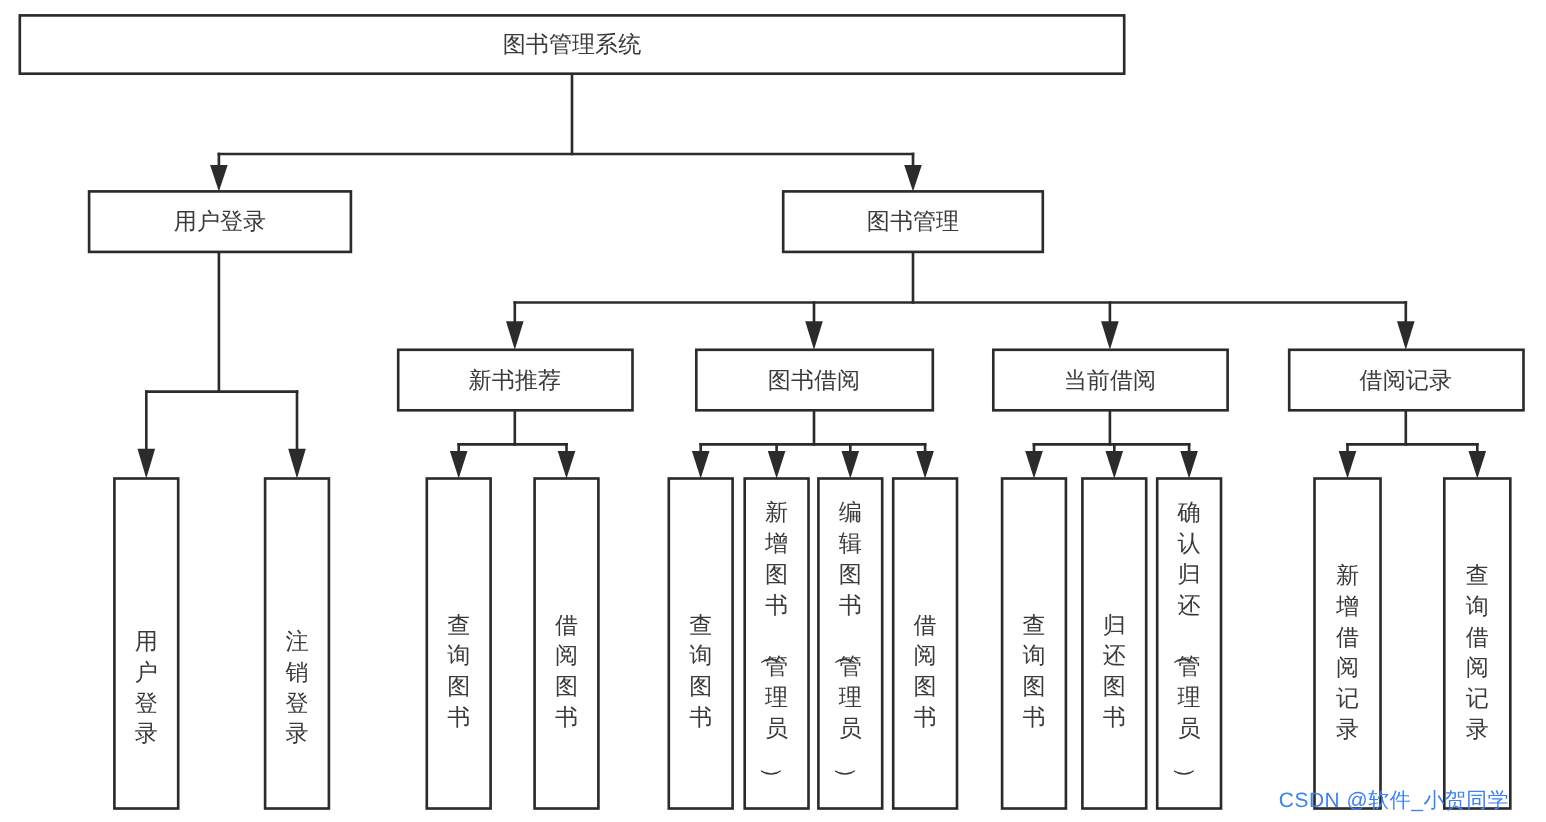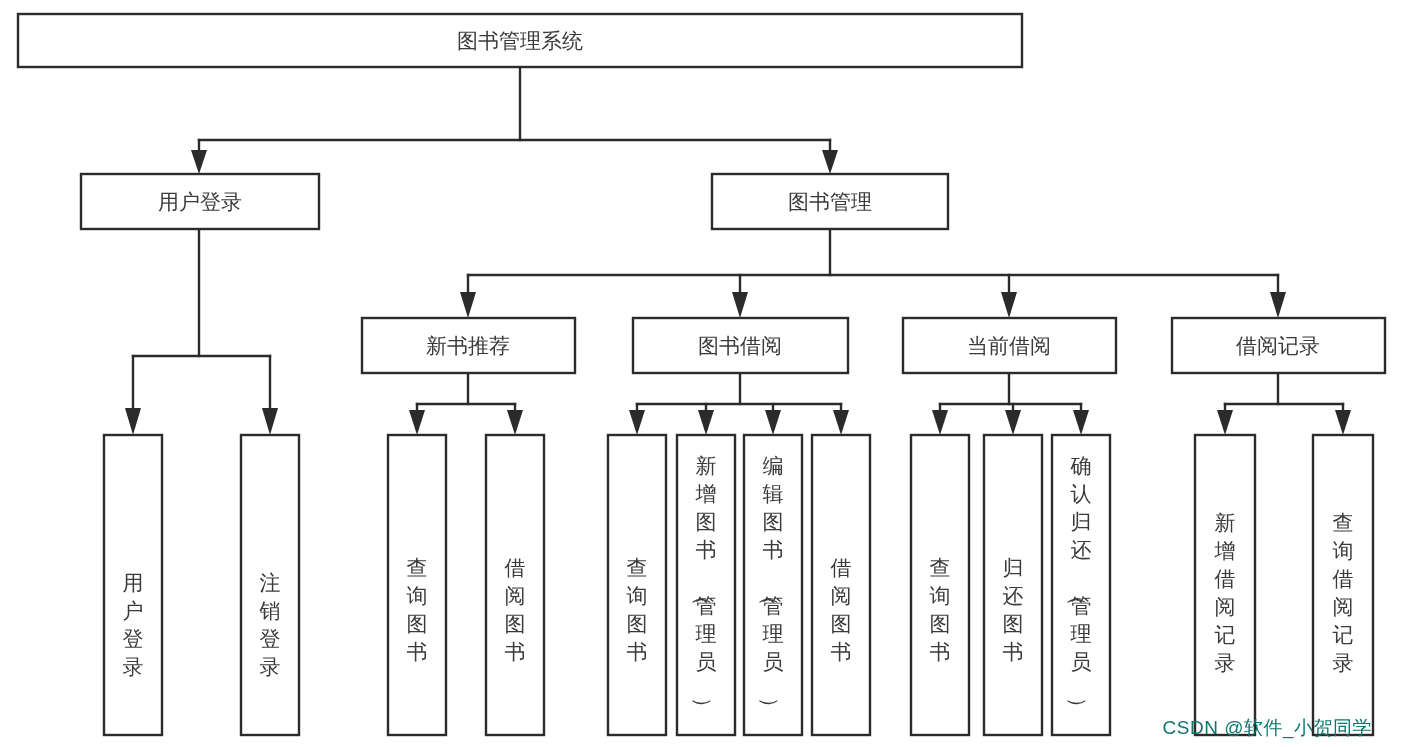--- a/index.html
+++ b/index.html
@@ -55,21 +55,21 @@
     font-size: 21px;
     fill: #3a3a3a;
     text-anchor: middle;
   }
   .watermark {
     position: absolute;
     right: 8px;
     bottom: 6px;
     font-family: "Liberation Sans", "DejaVu Sans", sans-serif;
     font-size: 19px;
-    color: #0f766e;
+    color: #3b82f6;
     white-space: nowrap;
     letter-spacing: 0.5px;
     pointer-events: none;
   }
 </style>
 </head>
 <body>
 
 <div id="diagram-root">
 

